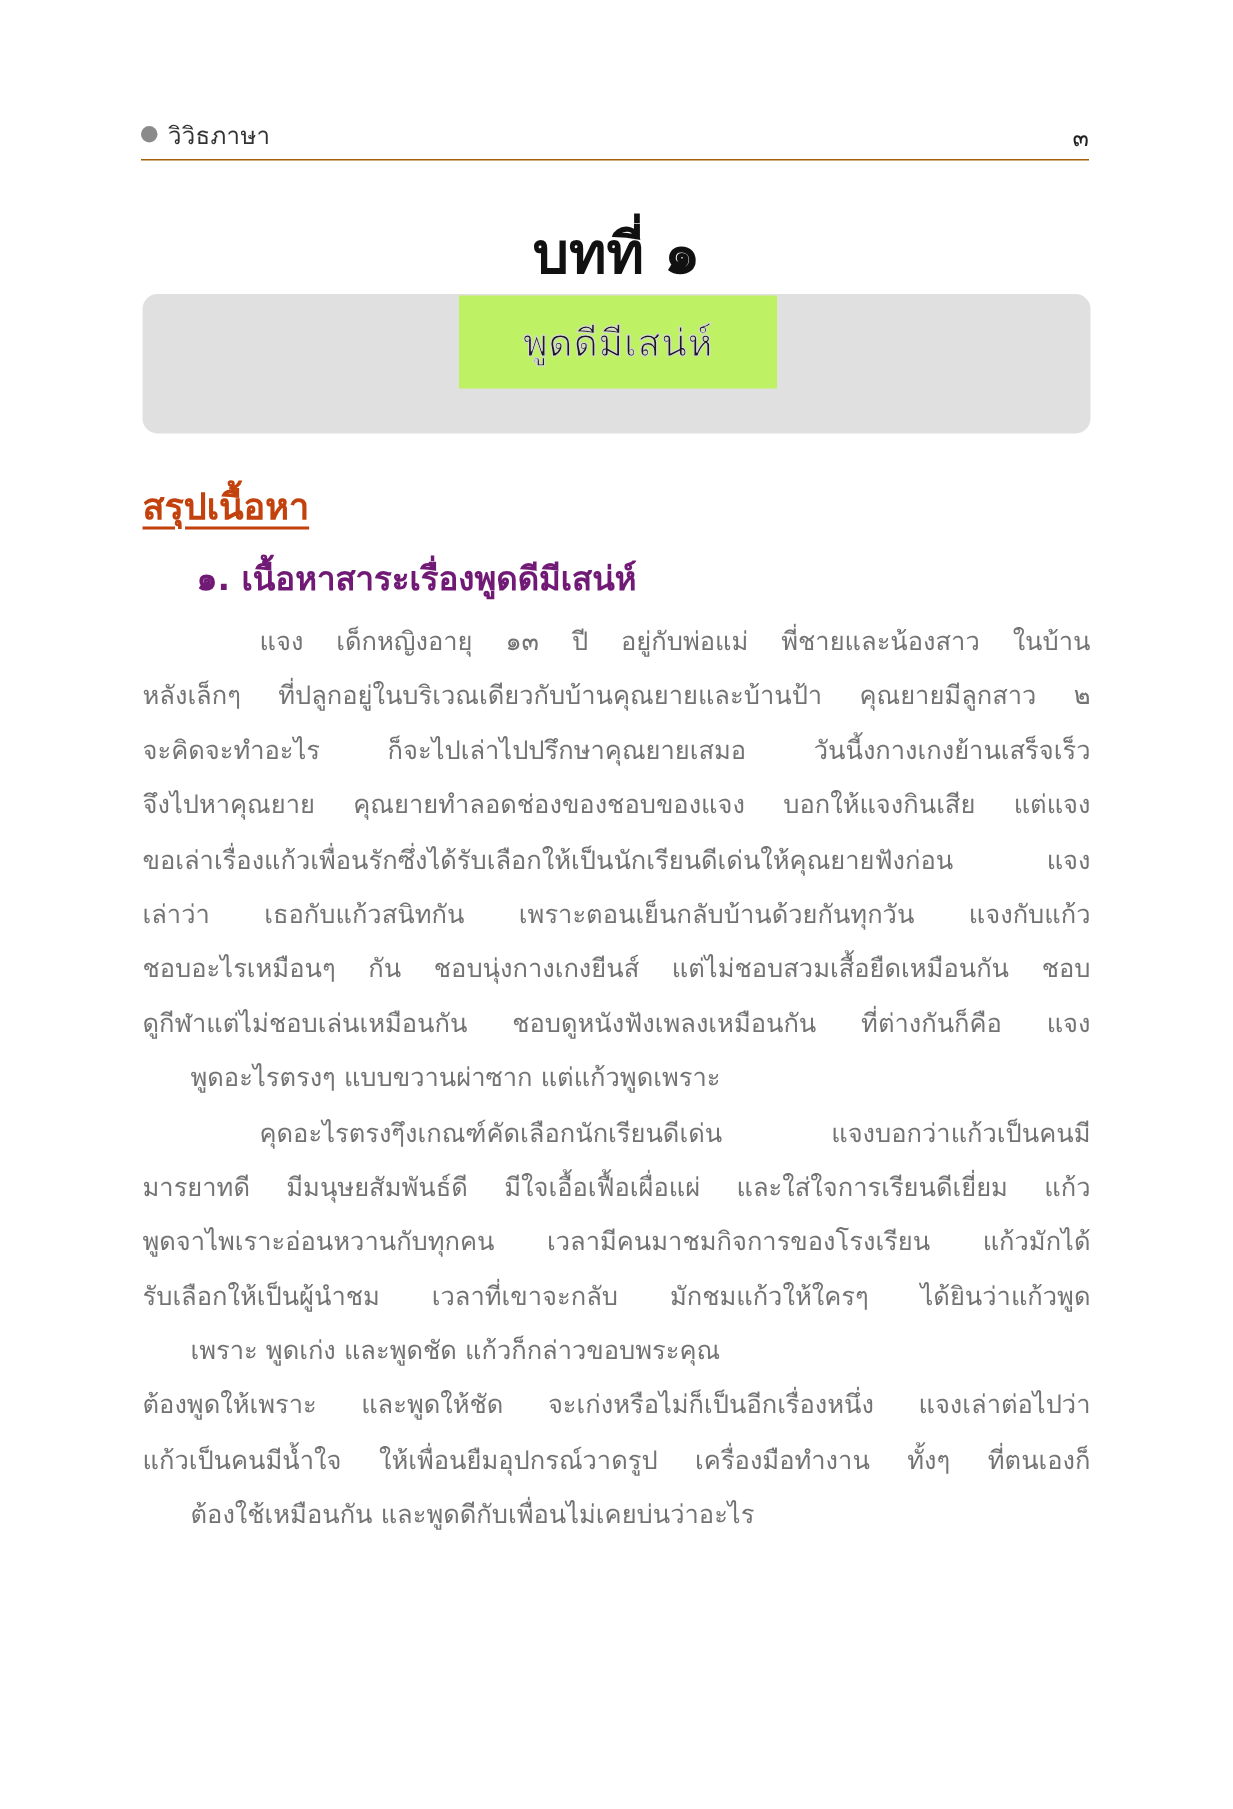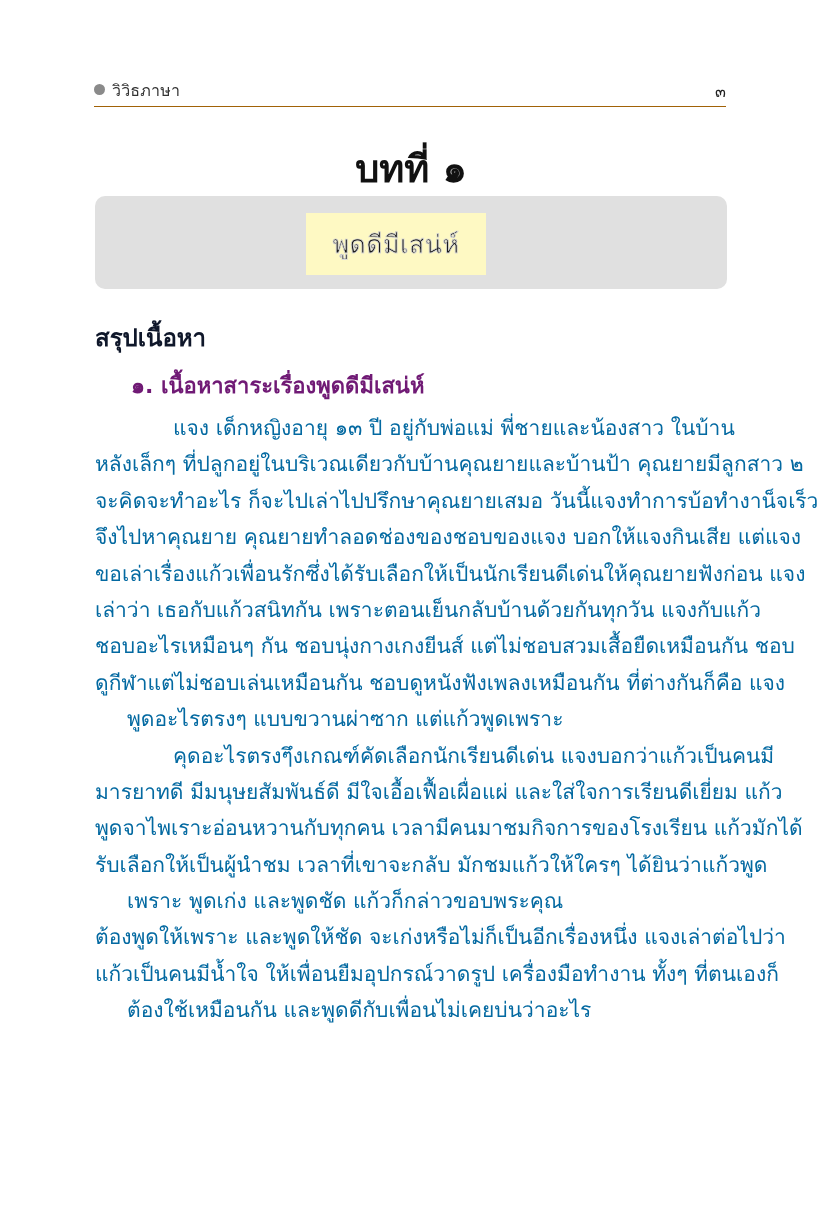--- a/index.html
+++ b/index.html
@@ -72,62 +72,63 @@
       left: 95px;
       top: 196px;
       width: 632px;
       height: 93px;
       background: #e0e0e0;
       border-radius: 10px;
     }
     .title-banner {
       position: absolute;
       left: 306px;
-      top: 213px;
-      width: 180px;
+      top: 197px;
+      width: 212px;
       height: 62px;
-      background: #fef9c3;
+      background: #bef264;
       display: flex;
       align-items: center;
       justify-content: center;
     }
     .title-banner span {
       font-size: 25px;
       color: #1a1a1a;
       -webkit-text-stroke: 0.8px #d8d8d8;
       font-family: "DejaVu Sans", sans-serif;
       letter-spacing: 0.5px;
     }
     
     .section-heading {
       position: absolute;
       left: 95px;
       top: 318px;
       font-size: 24px;
       font-weight: bold;
+      text-decoration: underline;
       text-underline-offset: 5px;
-      color: #0f172a;
+      color: #c2410c;
     }
     .subsection-heading {
       position: absolute;
       left: 131px;
       top: 368px;
       font-size: 22px;
       font-weight: bold;
       color: #701a75;
     }
     
     .body-text {
       position: absolute;
       left: 95px;
       top: 410px;
       width: 632px;
-      font-size: 21px;
+      font-size: 17px;
       line-height: 36.4px;
-      color: #0369a1;
+      color: #737373;
       font-family: "DejaVu Sans", sans-serif;
     }
     .para {
       margin: 0;
     }
     .line {
       display: block;
       white-space: nowrap;
       text-align: justify;
       text-align-last: justify;
@@ -160,21 +161,21 @@
     <span>พูดดีมีเสน่ห์</span>
   </div>
 
   <div class="section-heading">สรุปเนื้อหา</div>
   <div class="subsection-heading">๑.  เนื้อหาสาระเรื่องพูดดีมีเสน่ห์</div>
 
   <div class="body-text">
     <div class="para">
       <span class="line indent">แจง  เด็กหญิงอายุ  ๑๓  ปี  อยู่กับพ่อแม่  พี่ชายและน้องสาว  ในบ้าน</span>
       <span class="line">หลังเล็กๆ ที่ปลูกอยู่ในบริเวณเดียวกับบ้านคุณยายและบ้านป้า คุณยายมีลูกสาว ๒</span>
-      <span class="line">จะคิดจะทำอะไร  ก็จะไปเล่าไปปรึกษาคุณยายเสมอ  วันนี้แจงทำการบ้อทำงาน็จเร็ว</span>
+      <span class="line">จะคิดจะทำอะไร  ก็จะไปเล่าไปปรึกษาคุณยายเสมอ  วันนี้งกางเกงย้านเสร็จเร็ว</span>
       <span class="line">จึงไปหาคุณยาย คุณยายทำลอดช่องของชอบของแจง  บอกให้แจงกินเสีย  แต่แจง</span>
       <span class="line">ขอเล่าเรื่องแก้วเพื่อนรักซึ่งได้รับเลือกให้เป็นนักเรียนดีเด่นให้คุณยายฟังก่อน  แจง</span>
       <span class="line">เล่าว่า  เธอกับแก้วสนิทกัน  เพราะตอนเย็นกลับบ้านด้วยกันทุกวัน  แจงกับแก้ว</span>
       <span class="line">ชอบอะไรเหมือนๆ กัน ชอบนุ่งกางเกงยีนส์ แต่ไม่ชอบสวมเสื้อยืดเหมือนกัน ชอบ</span>
       <span class="line">ดูกีฬาแต่ไม่ชอบเล่นเหมือนกัน  ชอบดูหนังฟังเพลงเหมือนกัน ที่ต่างกันก็คือ  แจง</span>
       <span class="line last">พูดอะไรตรงๆ  แบบขวานผ่าซาก  แต่แก้วพูดเพราะ</span>
     </div>
     <div class="para">
       <span class="line indent">คุดอะไรตรงๆึงเกณฑ์คัดเลือกนักเรียนดีเด่น   แจงบอกว่าแก้วเป็นคนมี</span>
       <span class="line">มารยาทดี  มีมนุษยสัมพันธ์ดี  มีใจเอื้อเฟื้อเผื่อแผ่ และใส่ใจการเรียนดีเยี่ยม  แก้ว</span>

